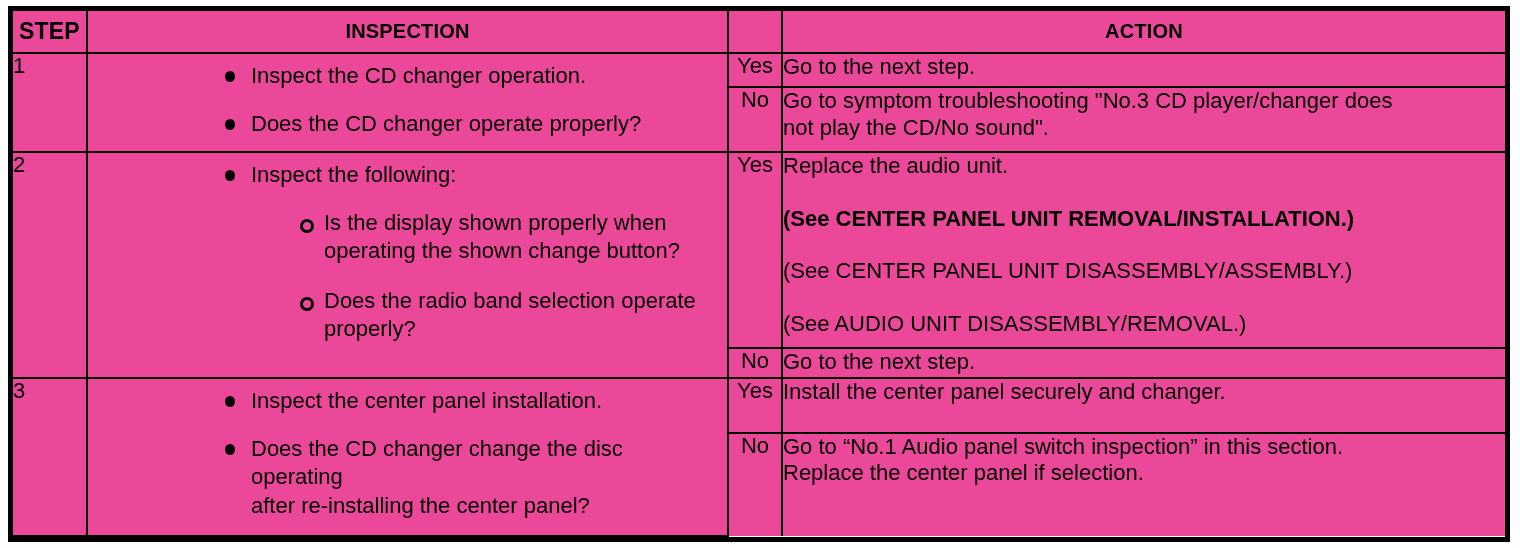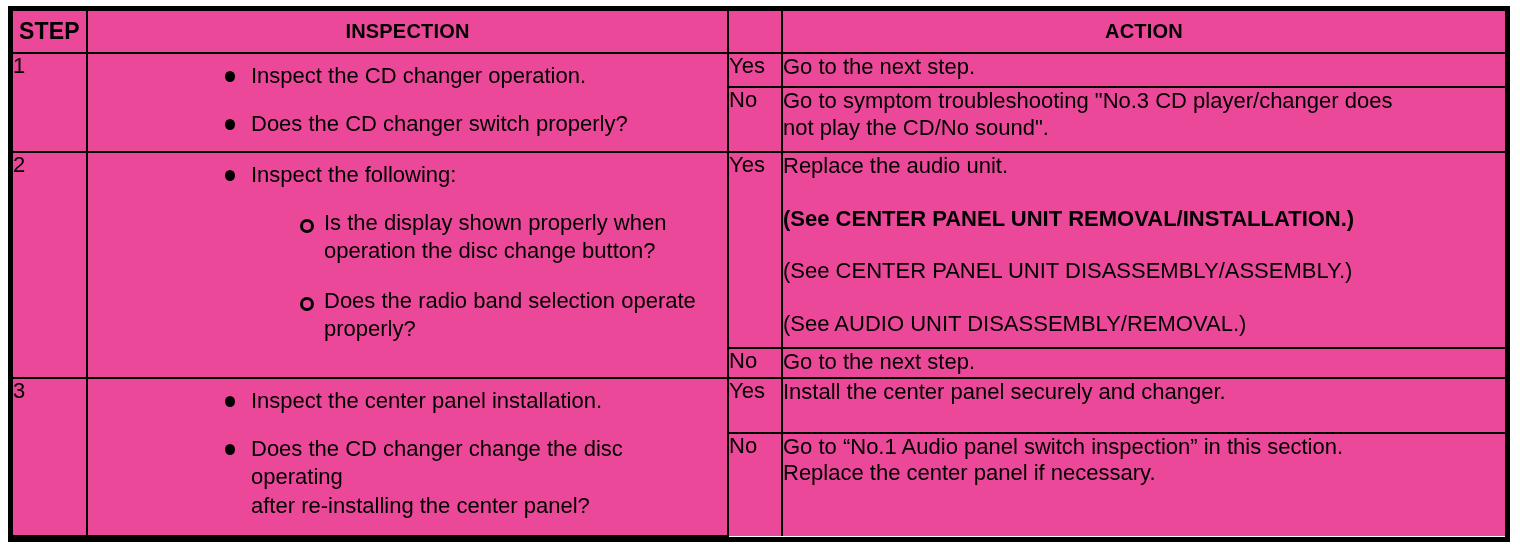--- a/index.html
+++ b/index.html
@@ -124,20 +124,21 @@
     box-sizing: content-box;
   }
   .line2 { display: block; }
 
   
   .yn {
     font-size: 22px;
     padding: 6px 0 0 5px;
     line-height: 1.1;
     white-space: nowrap;
+    text-align: center;
   }
 
   
   .action {
     font-size: 22px;
     padding: 6px 8px 6px 11px;
     line-height: 1.22;
     margin-left: 36px;
   }
   .action p {
@@ -176,21 +177,21 @@
       <tr>
         <td class="stepnum" rowspan="2">1</td>
         <td class="insp" rowspan="2">
           <ul class="bullets">
             <li class="bullet-item">
               <span class="mark-disc"></span>
               <span>Inspect the CD changer operation.</span>
             </li>
             <li class="bullet-item">
               <span class="mark-disc"></span>
-              <span>Does the CD changer switch properly?</span>
+              <span>Does the CD changer operate properly?</span>
             </li>
           </ul>
         </td>
         <td class="yn">Yes</td>
         <td class="action">
           <p>Go to the next step.</p>
         </td>
       </tr>
       <tr>
         <td class="yn">No</td>
@@ -204,21 +205,21 @@
         <td class="stepnum" rowspan="2">2</td>
         <td class="insp" rowspan="2">
           <ul class="bullets">
             <li class="bullet-item">
               <span class="mark-disc"></span>
               <span>Inspect the following:</span>
               <ul class="subbullets">
                 <li class="subbullet-item">
                   <span class="mark-circle"></span>
                   <span>Is the display shown properly when</span>
-                  <span class="line2">operation the disc change button?</span>
+                  <span class="line2">operating the shown change button?</span>
                 </li>
                 <li class="subbullet-item">
                   <span class="mark-circle"></span>
                   <span>Does the radio band selection operate</span>
                   <span class="line2">properly?</span>
                 </li>
               </ul>
             </li>
           </ul>
         </td>
@@ -254,19 +255,19 @@
         </td>
         <td class="yn">Yes</td>
         <td class="action">
           <p>Install the center panel securely and changer.</p>
         </td>
       </tr>
       <tr>
         <td class="yn">No</td>
         <td class="action">
           <p>Go to “No.1 Audio panel switch inspection” in this section.</p>
-          <p>Replace the center panel if necessary.</p>
+          <p>Replace the center panel if selection.</p>
         </td>
       </tr>
 
     </tbody>
   </table>
 </div>
 
 </body></html>

